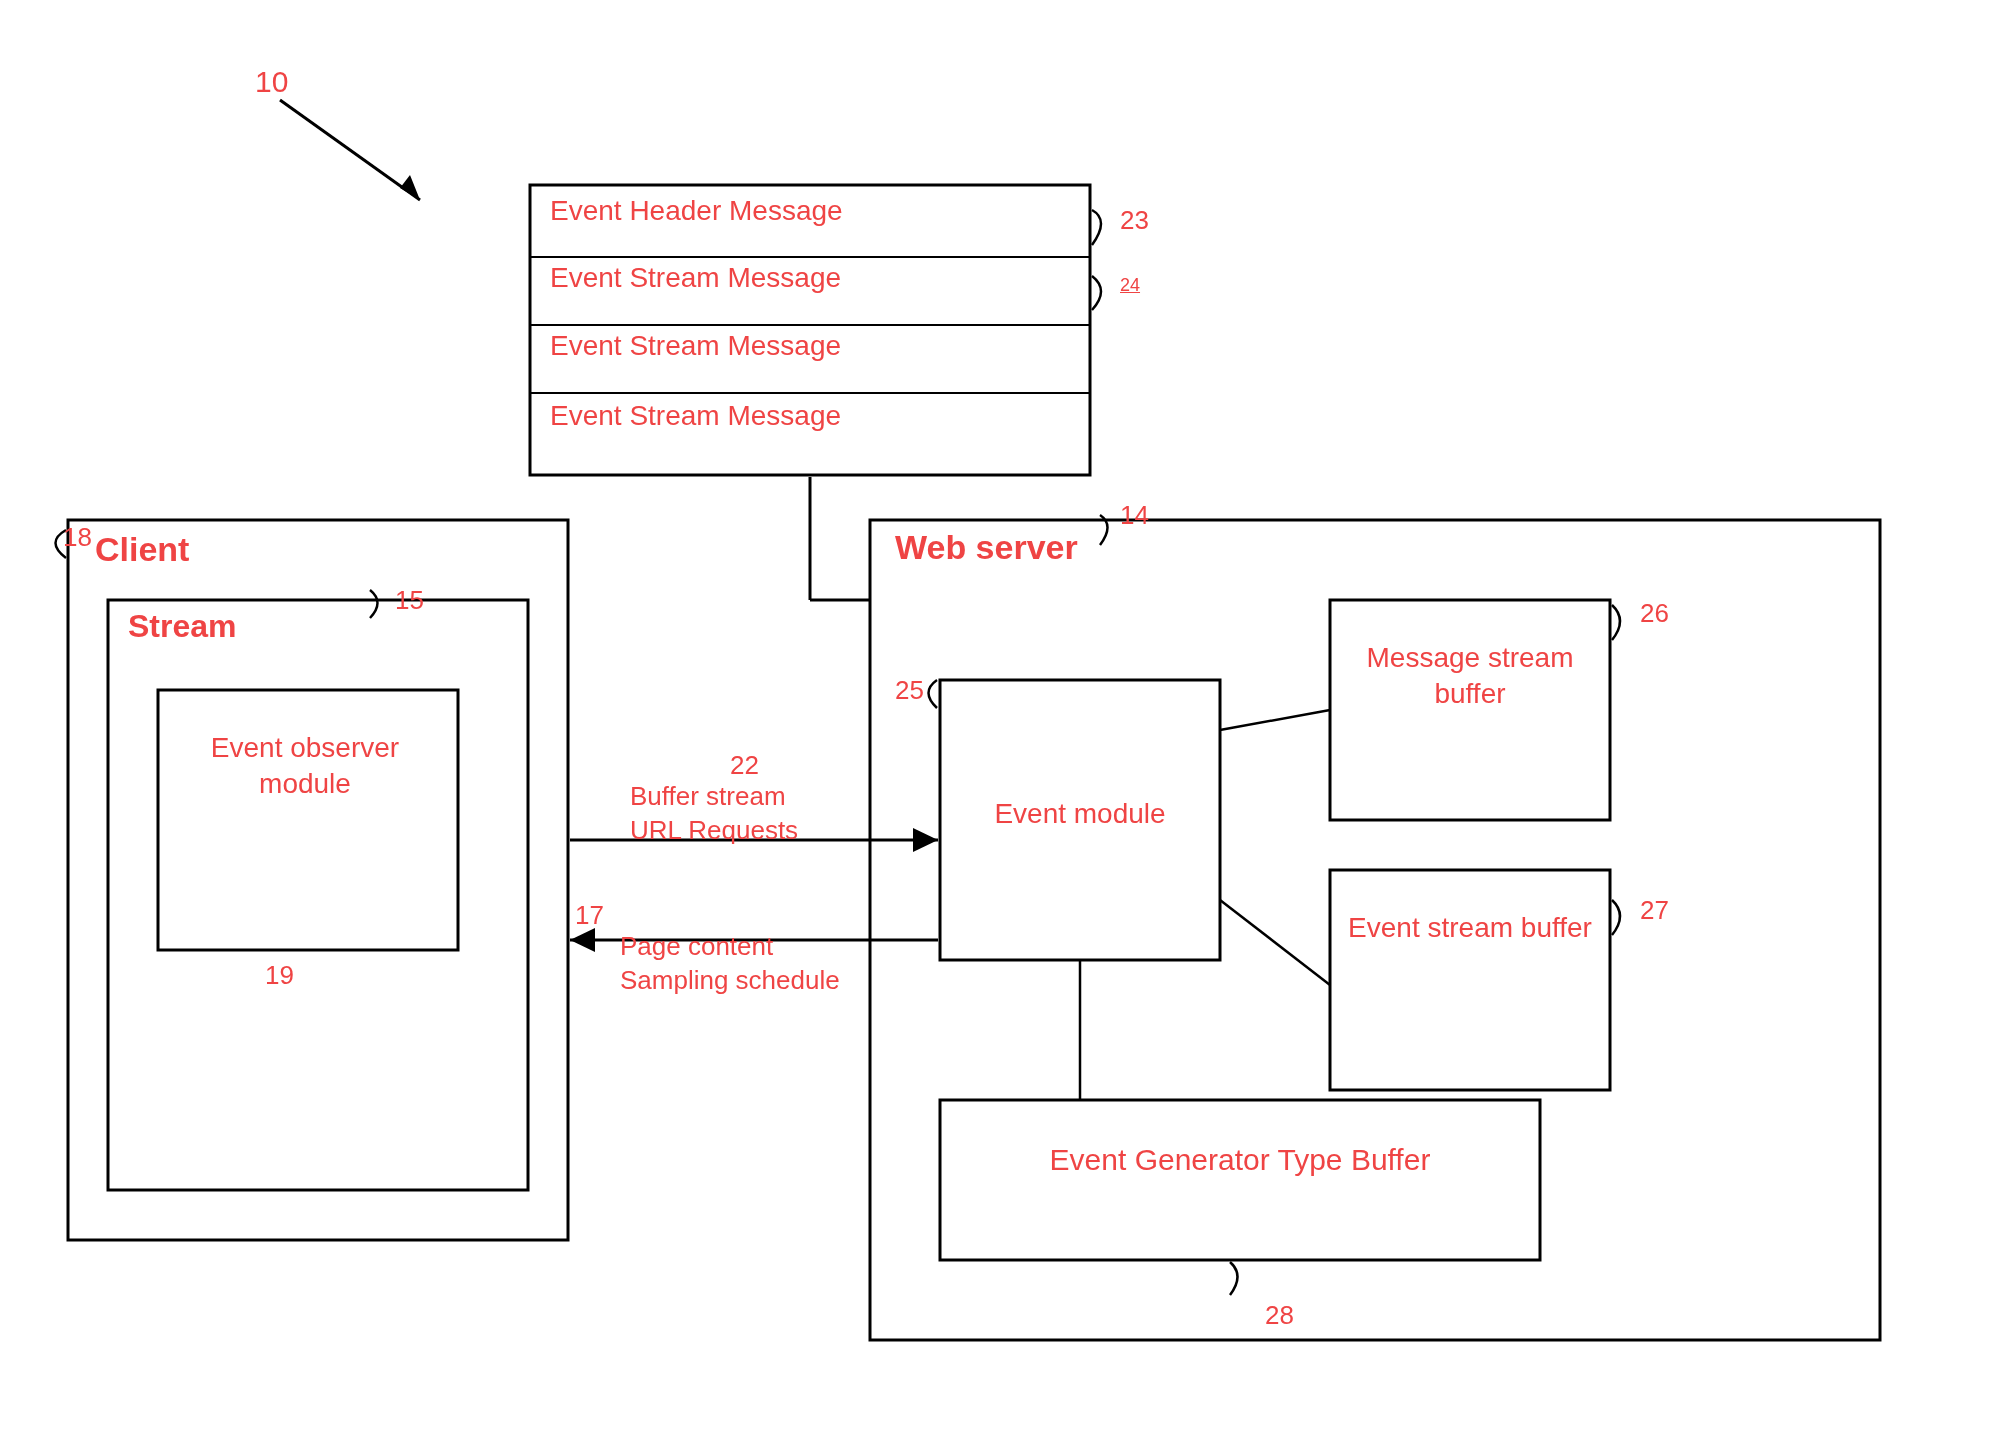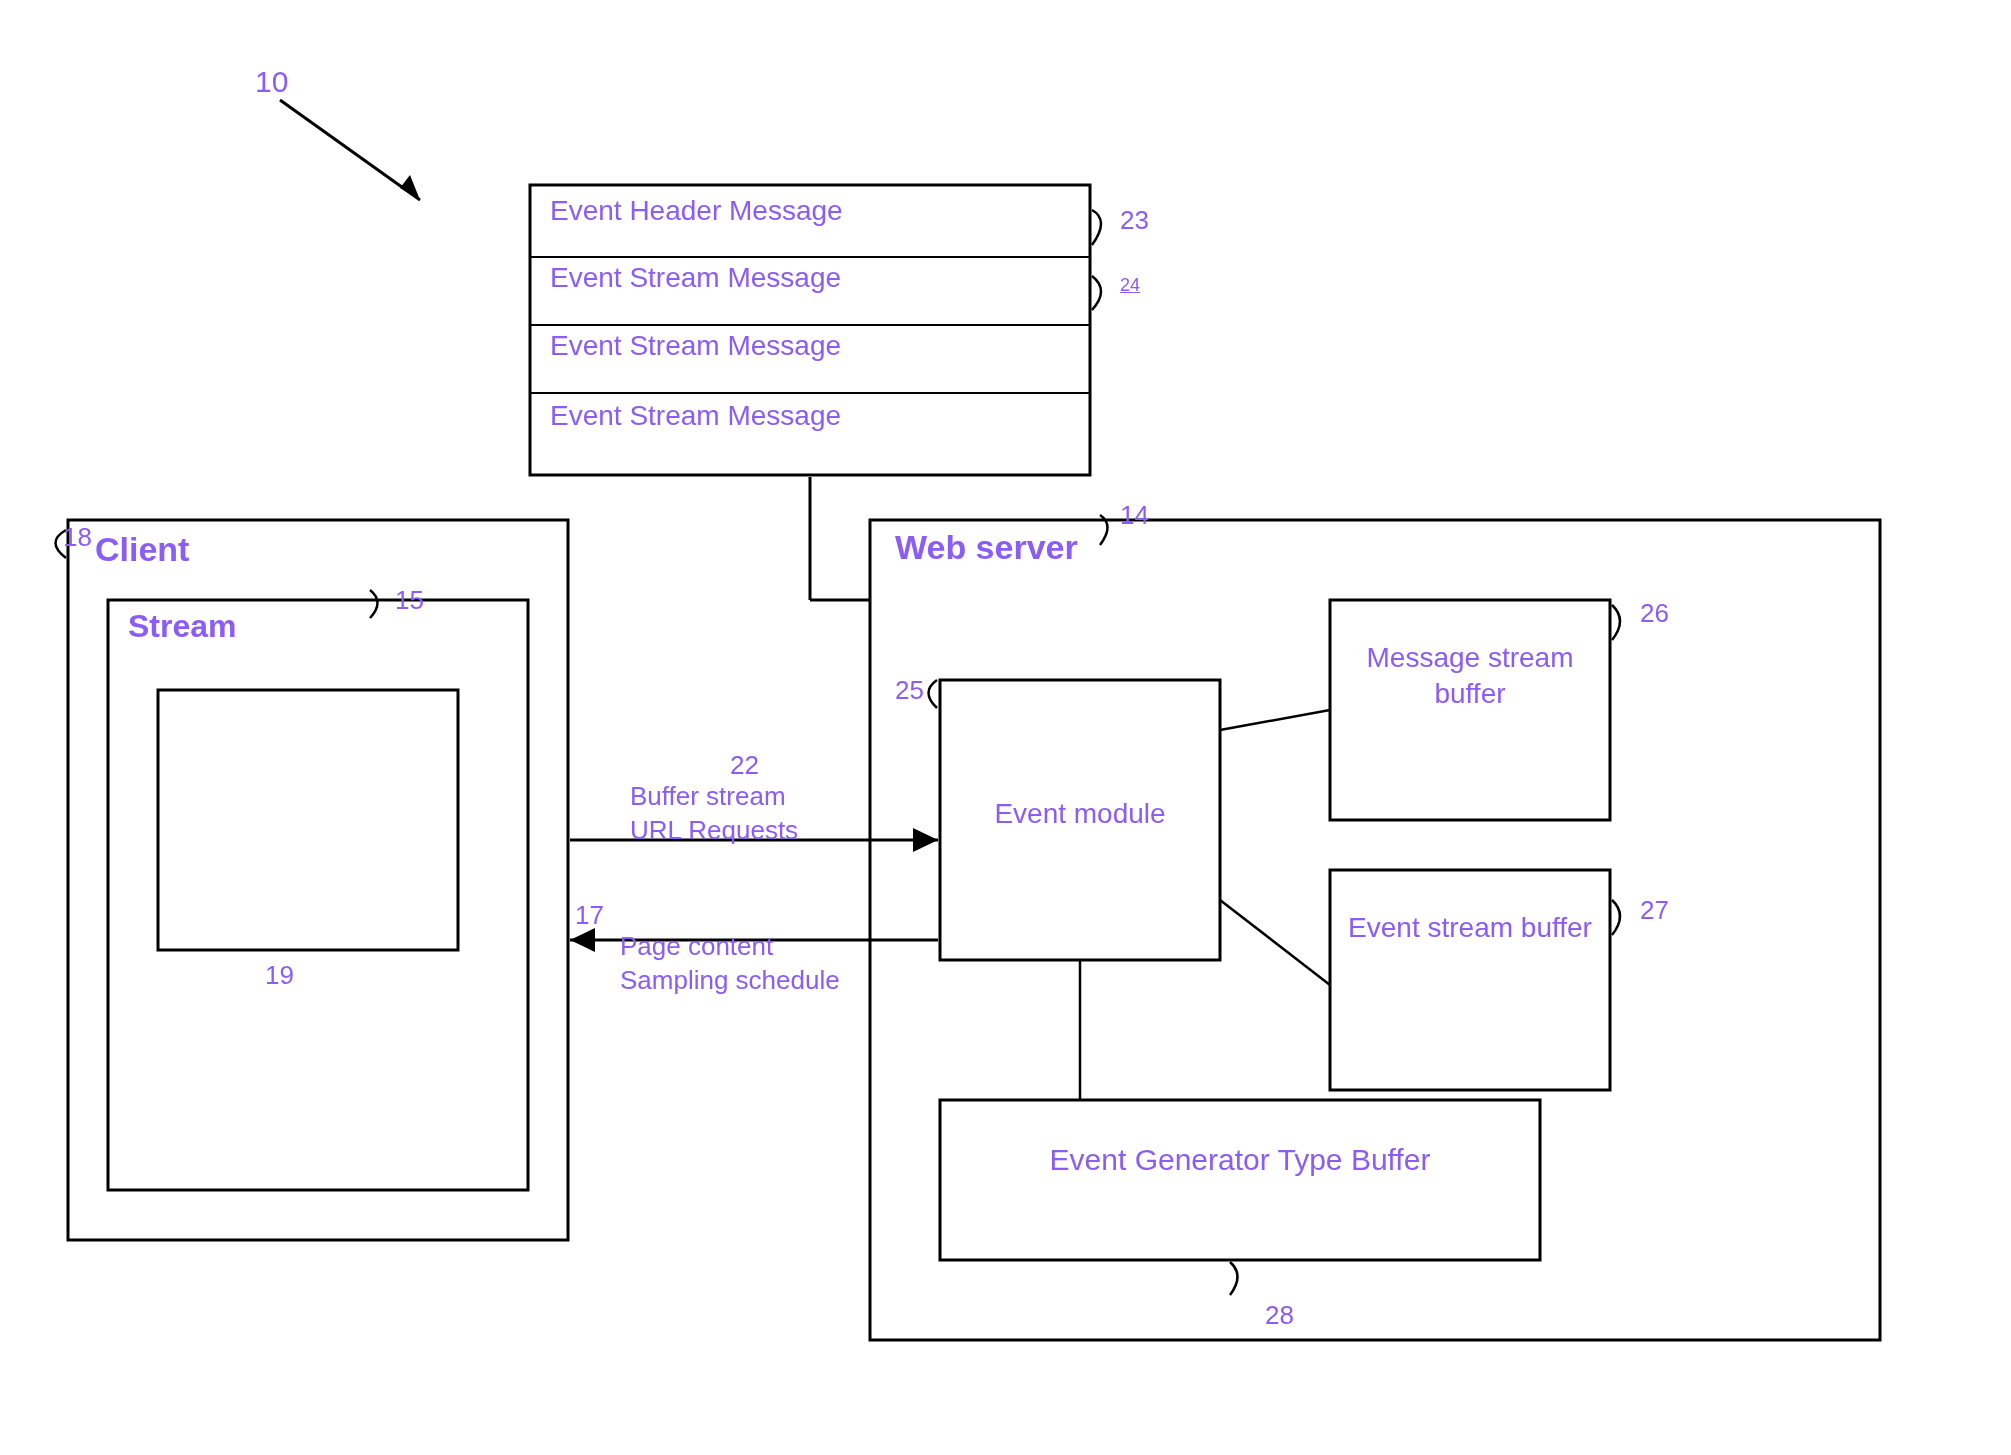--- a/index.html
+++ b/index.html
@@ -14,21 +14,21 @@
     .diagram-container {
       position: absolute;
       top: 0; left: 0;
       width: 2011px;
       height: 1455px;
     }
     .label {
       position: absolute;
       font-size: 26px;
       font-weight: normal;
-      color: #8b5cf6;
+      color: #ef4444;
     }
     .label-bold {
       font-size: 30px;
       font-weight: bold;
     }
     svg.diagram-svg {
       position: absolute;
       top: 0; left: 0;
       width: 2011px;
       height: 1455px;
@@ -115,20 +115,23 @@
   <div class="label" style="left:1120px; top:275px; font-size:18px;text-decoration:underline;">24</div>
 
   <div class="label label-bold" style="left:95px; top:530px; font-size:34px; font-weight:bold;">Client</div>
 
   <div class="label" style="left:28px; top:522px; font-size:26px;margin-left:35px;">18</div>
 
   <div class="label label-bold" style="left:128px; top:608px; font-size:32px; font-weight:bold;">Stream</div>
 
   <div class="label" style="left:395px; top:585px; font-size:26px;">15</div>
 
+  <div class="label" style="left:175px; top:730px; font-size:28px; width:260px; text-align:center; line-height:1.3;">
+    <span>Event observer module</span>
+  </div>
 
   <div class="label" style="left:265px; top:960px; font-size:26px;">19</div>
 
   <div class="label" style="left:730px; top:750px; font-size:26px;">22</div>
   <div class="label" style="left:630px; top:780px; font-size:26px; line-height:1.3;">
     <span style="white-space:pre-line;">Buffer stream
 URL Requests</span>
   </div>
 
   <div class="label" style="left:575px; top:900px; font-size:26px;">17</div>

